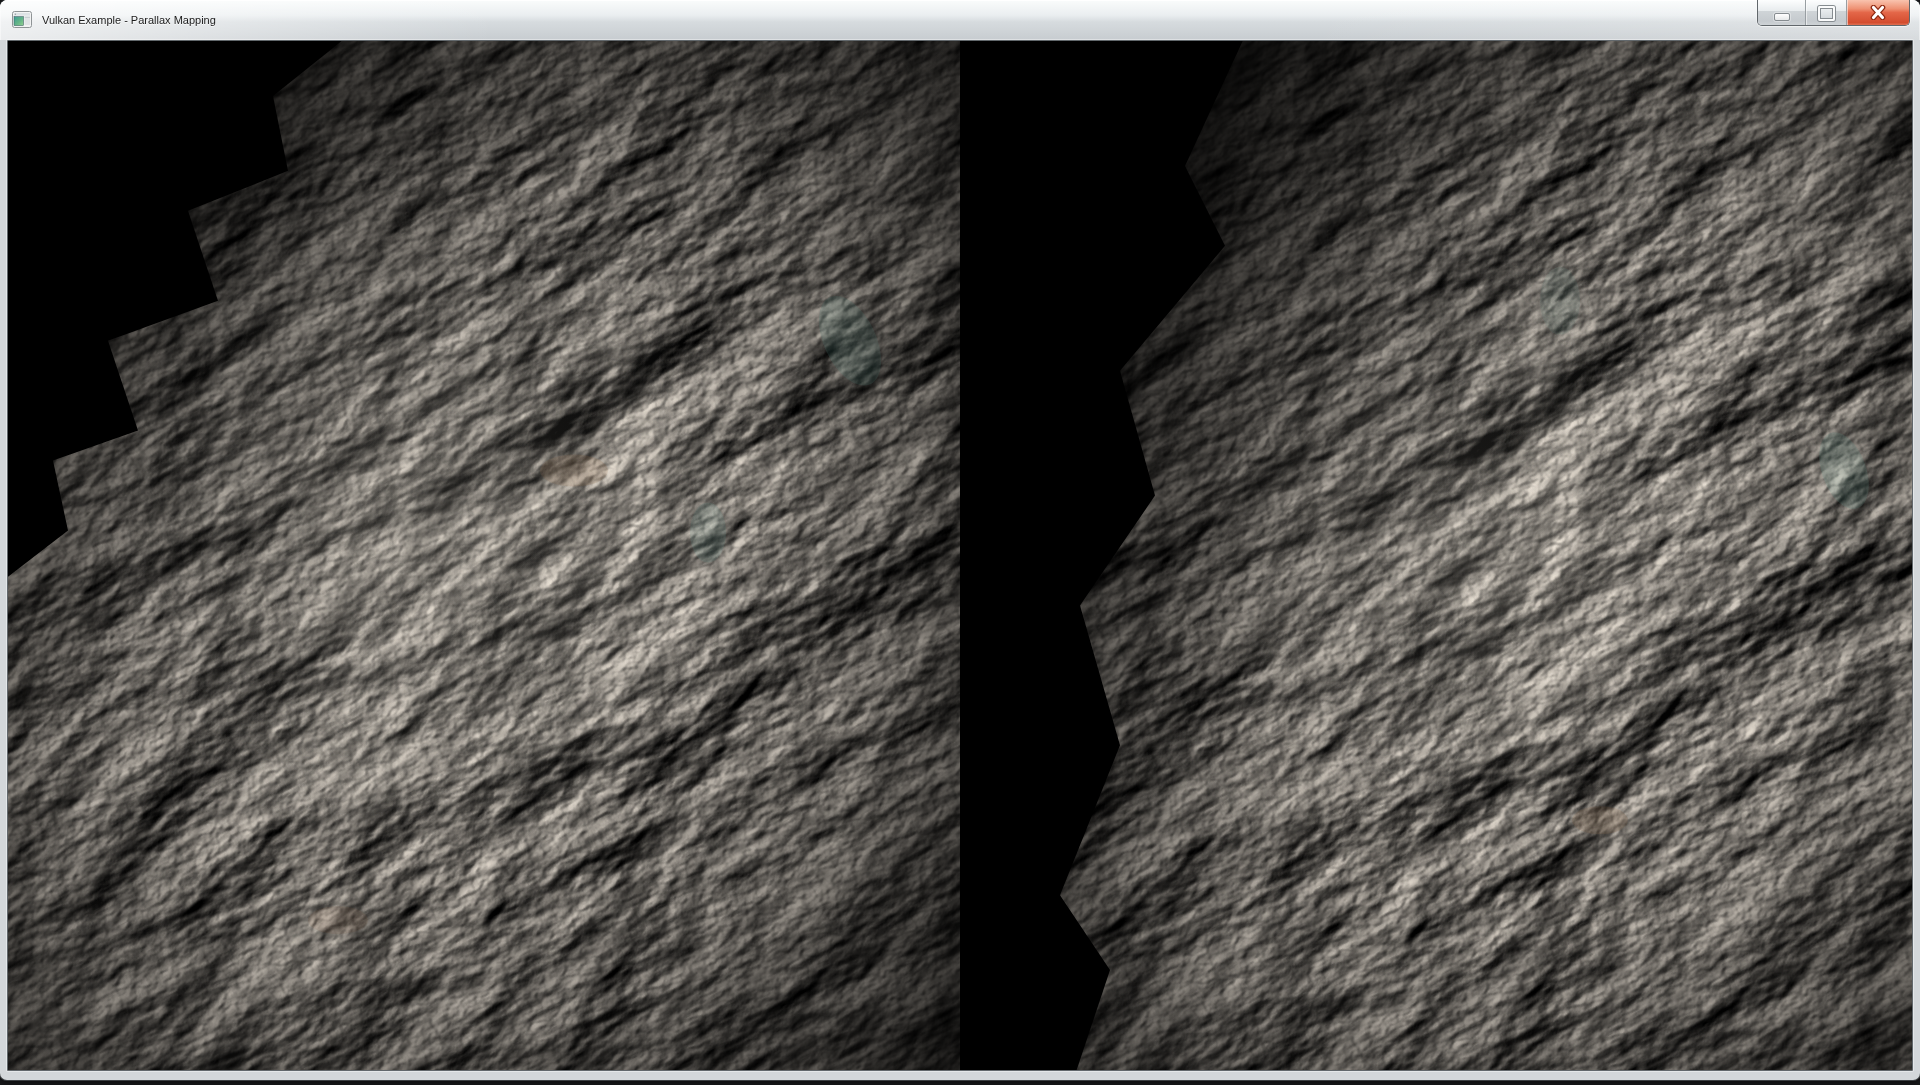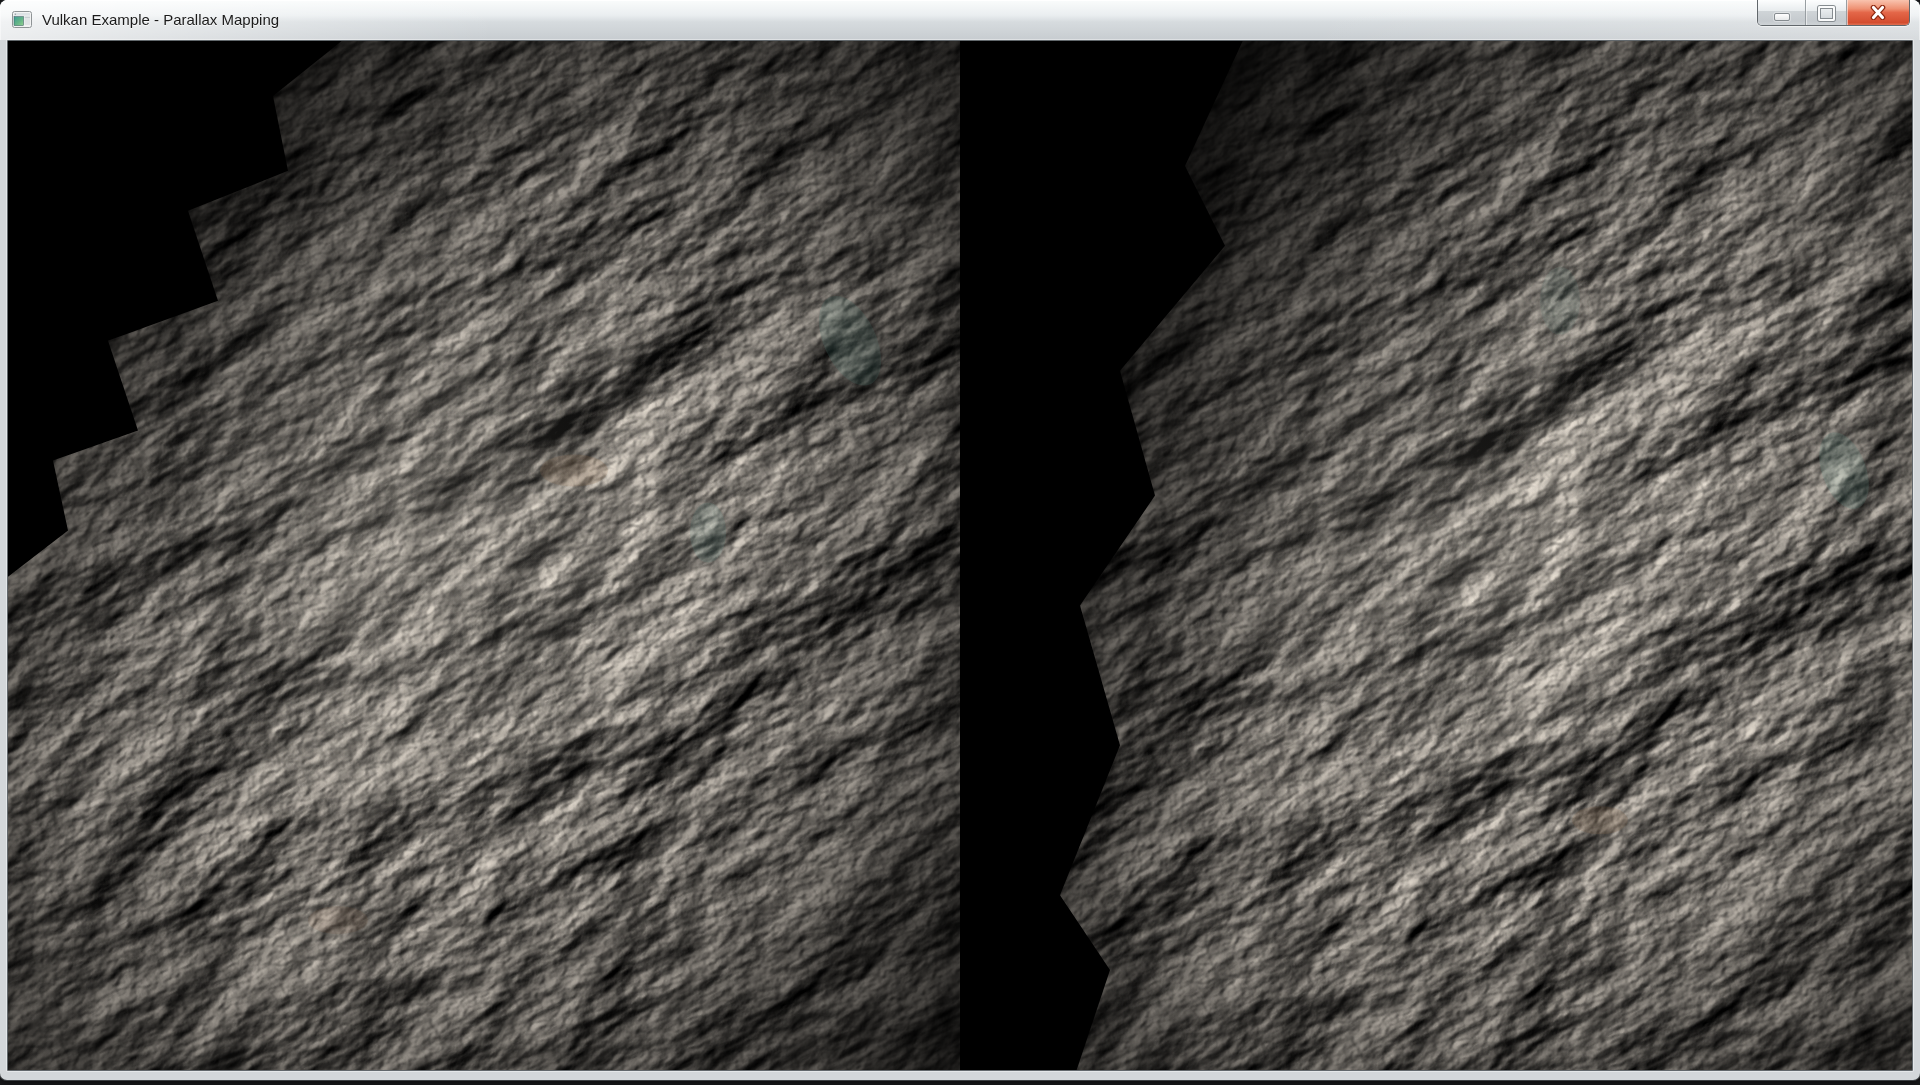--- a/index.html
+++ b/index.html
@@ -21,21 +21,21 @@
     box-shadow:inset 0 1px 0 rgba(255,255,255,.9), inset 1px 0 0 rgba(255,255,255,.45), inset -1px 0 0 rgba(255,255,255,.45);
     overflow:hidden;
   }
   .titlebar::before{
     content:"";position:absolute;inset:0;border-radius:inherit;pointer-events:none;
     background:linear-gradient(100deg, rgba(255,255,255,.65) 0%, rgba(255,255,255,0) 26%,
                rgba(255,255,255,0) 68%, rgba(255,255,255,.28) 100%);
   }
   .app-icon{position:absolute;left:12px;top:11px;width:20px;height:17px;display:block;}
   .window-title{
-    position:absolute;left:42px;top:11px;font-size:15px;line-height:18px;color:#1b1b1b;
+    position:absolute;left:42px;top:11px;font-size:11px;line-height:18px;color:#1b1b1b;
     text-shadow:0 1px 0 rgba(255,255,255,.75);white-space:nowrap;
   }
   
   .caption-buttons{
     position:absolute;top:0;right:10px;height:25px;display:flex;z-index:5;
     border:1px solid #61676b;border-top:none;border-radius:0 0 5px 5px;overflow:hidden;
     box-shadow:0 1px 1px rgba(255,255,255,.65), -1px 0 0 rgba(255,255,255,.3), 1px 0 0 rgba(255,255,255,.3);
   }
   .win-btn{
     width:47px;height:25px;margin:0;padding:0;border:none;outline:none;cursor:default;

